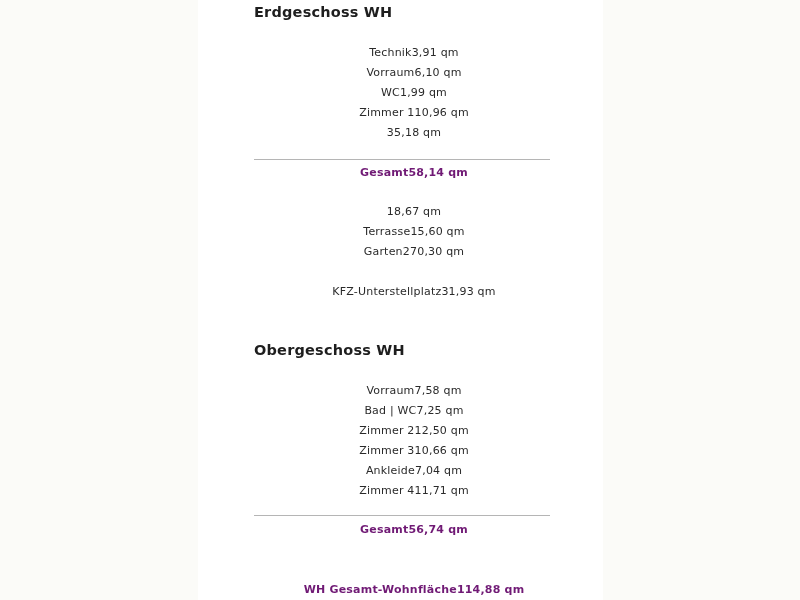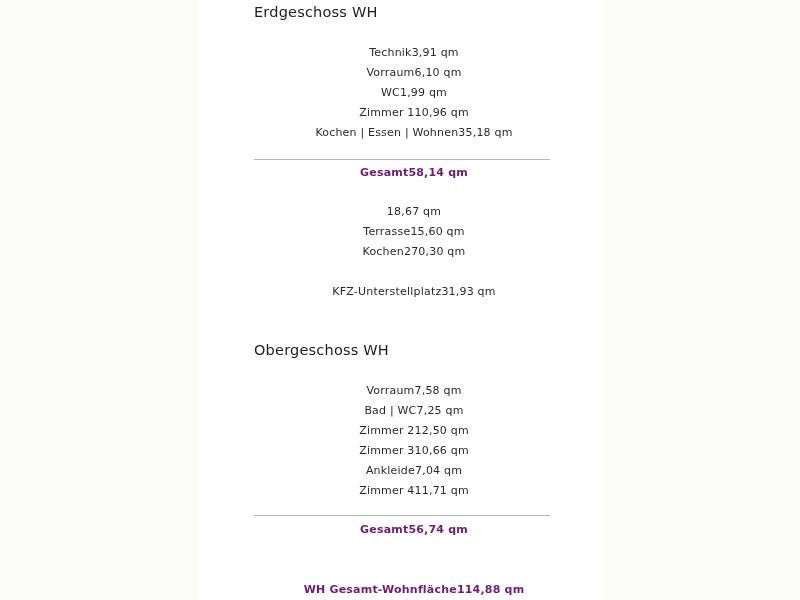--- a/index.html
+++ b/index.html
@@ -10,21 +10,21 @@
       color: #1e1e1e;
     }
     .panel {
       position: absolute; left: 198px; top: 0; width: 405px; height: 600px;
       background: #ffffff;
     }
     .content {
       position: absolute; left: 56px; width: 296px; top: 0;
     }
     .heading {
-      position: absolute; left: 0; font-size: 14.5px; font-weight: normal;
+      position: absolute; left: 0; font-size: 14.5px; font-weight: bold;
       letter-spacing: 0.2px; white-space: nowrap;
     }
     .row {
       position: absolute; left: 12px; width: 296px; height: 20px;
       display: flex; justify-content: center; align-items: center;
       font-size: 11px; letter-spacing: 0.2px; color: #2a2a2a; white-space: nowrap;
     }
     .row.total { font-weight: bold; color: #701a75; }
     .rule {
       position: absolute; left: 0; width: 296px; height: 1px; background: #b5b5b5;
@@ -48,39 +48,38 @@
     </div>
     <div class="row" style="top:82px">
       <span>WC</span>
       <span>1,99 qm</span>
     </div>
     <div class="row" style="top:102px">
       <span>Zimmer 1</span>
       <span>10,96 qm</span>
     </div>
     <div class="row" style="top:122px">
-      <span>Kochen | Essen | Wohnen</span>
       <span>35,18 qm</span>
     </div>
 
     <div class="rule" style="top:159px"></div>
     <div class="row total" style="top:162px">
       <span>Gesamt</span>
       <span>58,14 qm</span>
     </div>
 
     <div class="row" style="top:201px">
       <span>18,67 qm</span>
     </div>
     <div class="row" style="top:221px">
       <span>Terrasse</span>
       <span>15,60 qm</span>
     </div>
     <div class="row" style="top:241px">
-      <span>Kochen</span>
+      <span>Garten</span>
       <span>270,30 qm</span>
     </div>
 
     <div class="row" style="top:281px">
       <span>KFZ-Unterstellplatz</span>
       <span>31,93 qm</span>
     </div>
 
     <div class="heading" style="top:342px">Obergeschoss WH</div>
 

